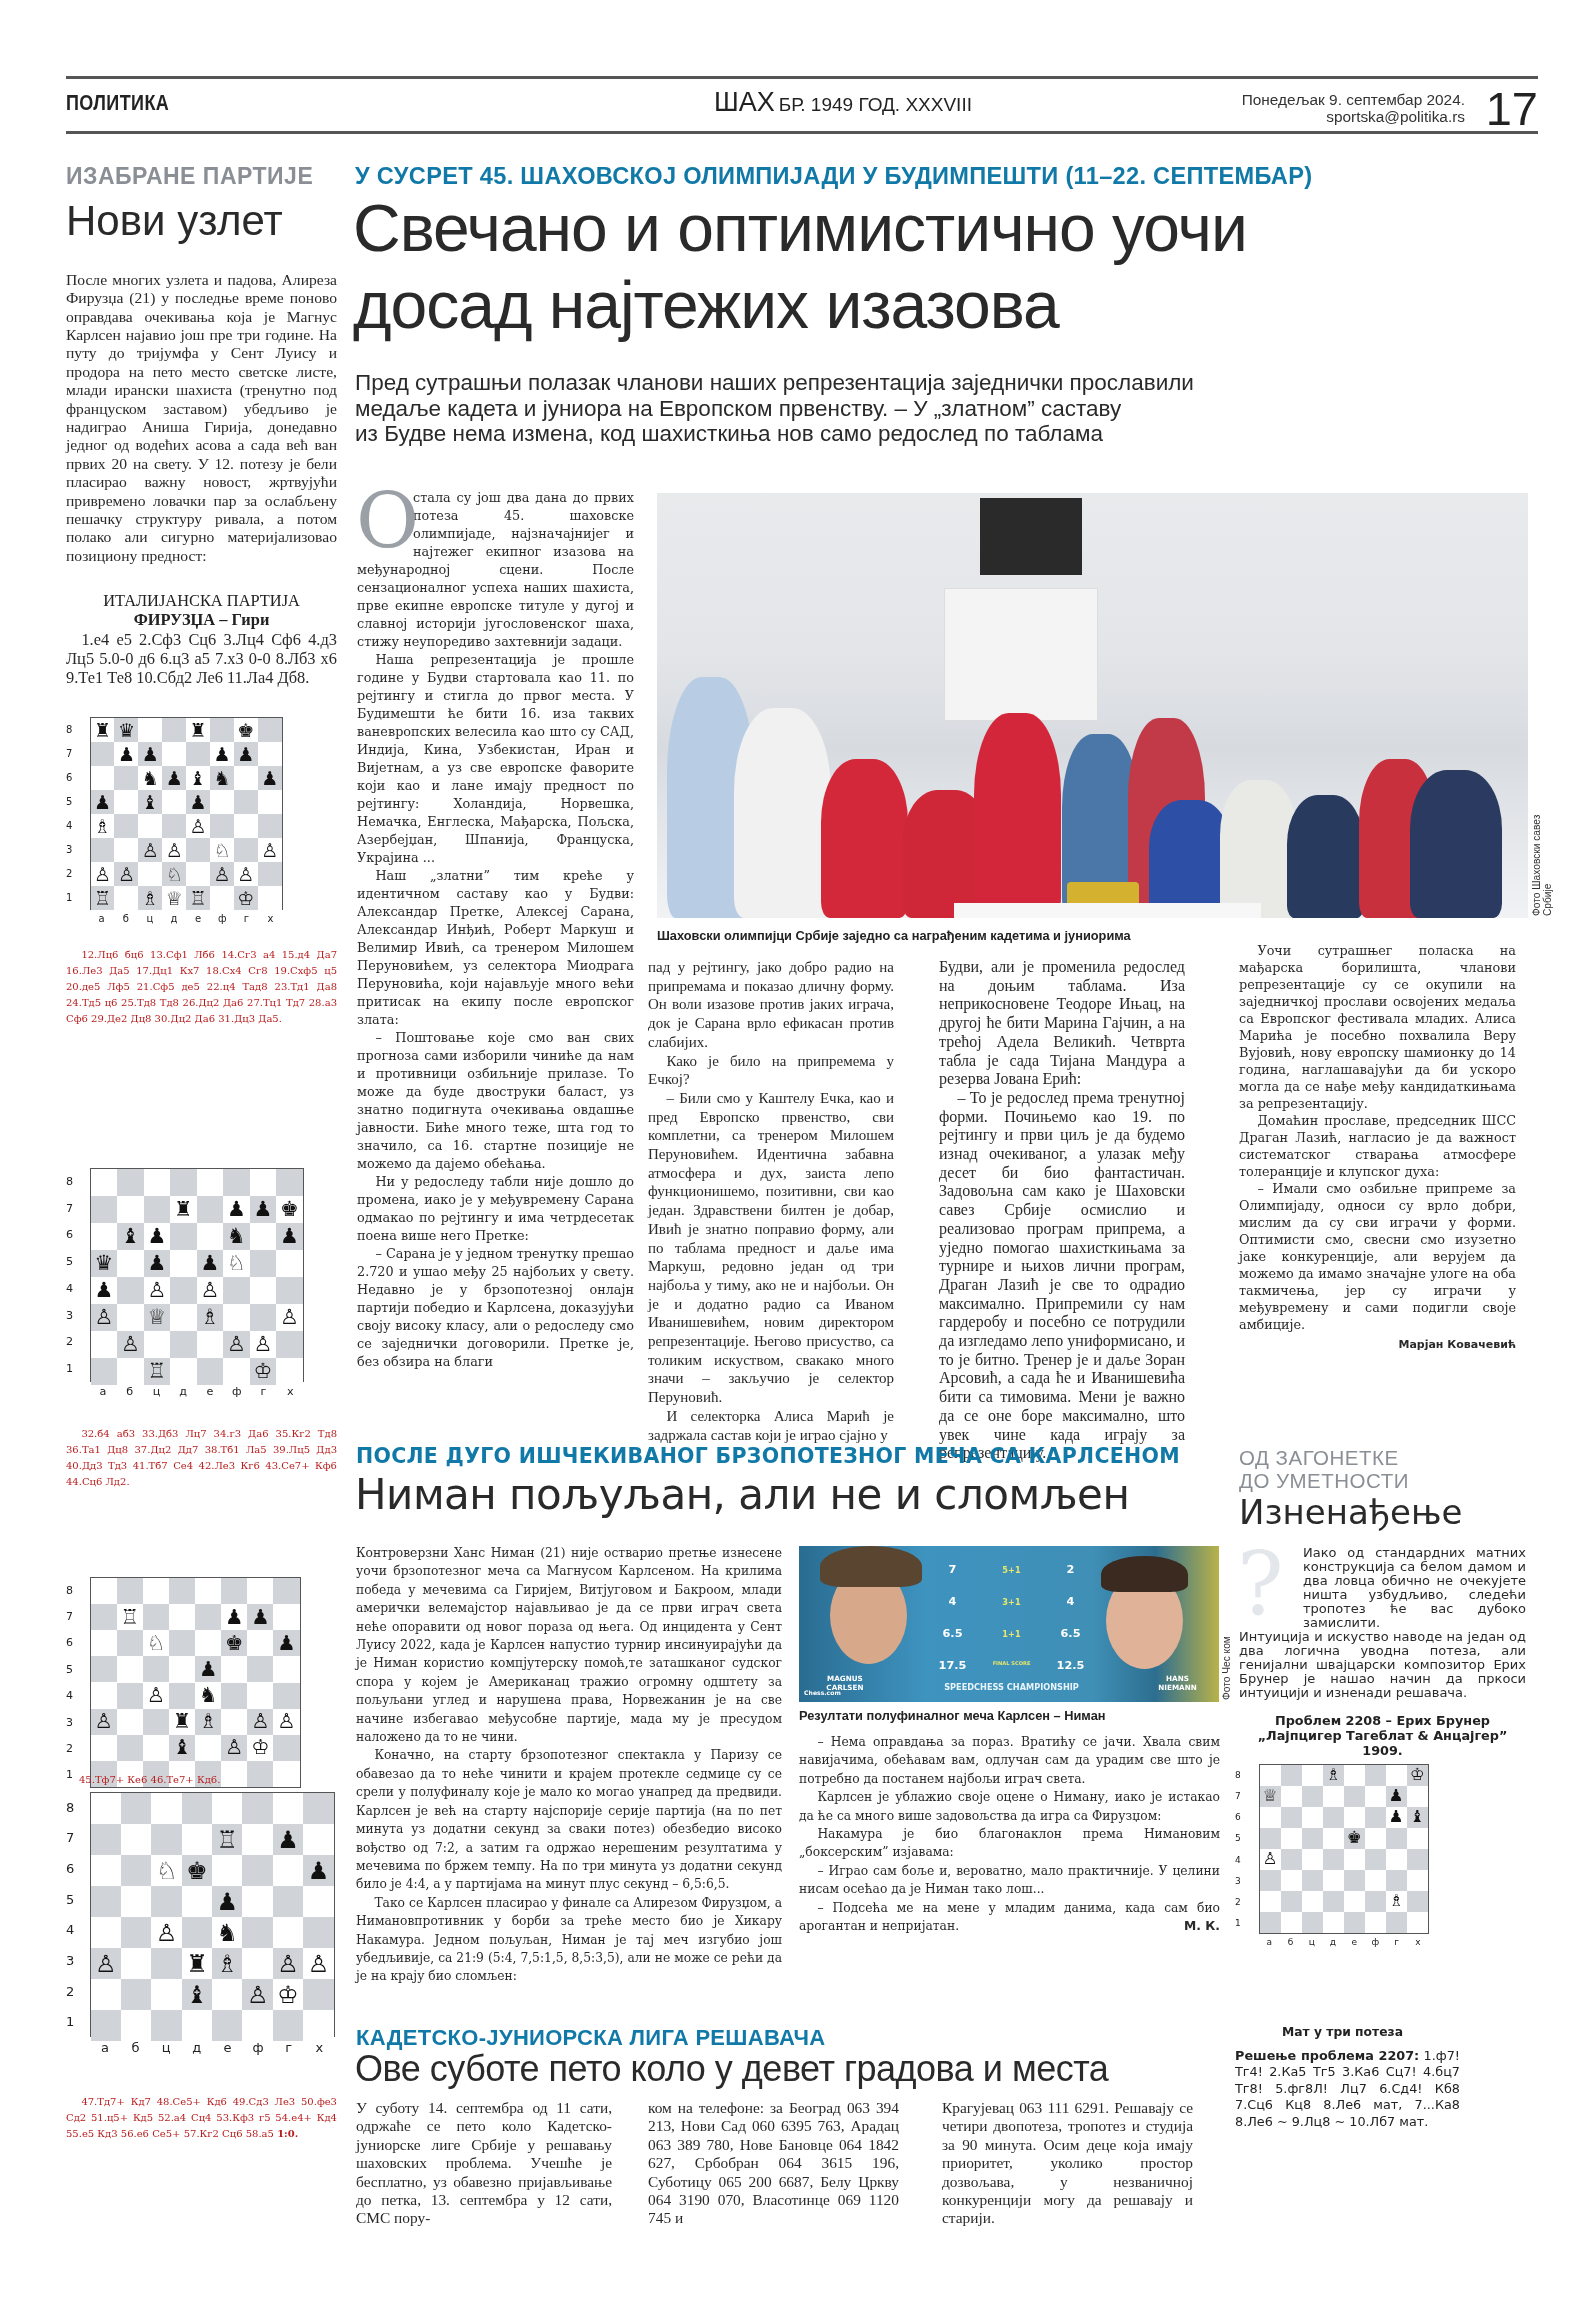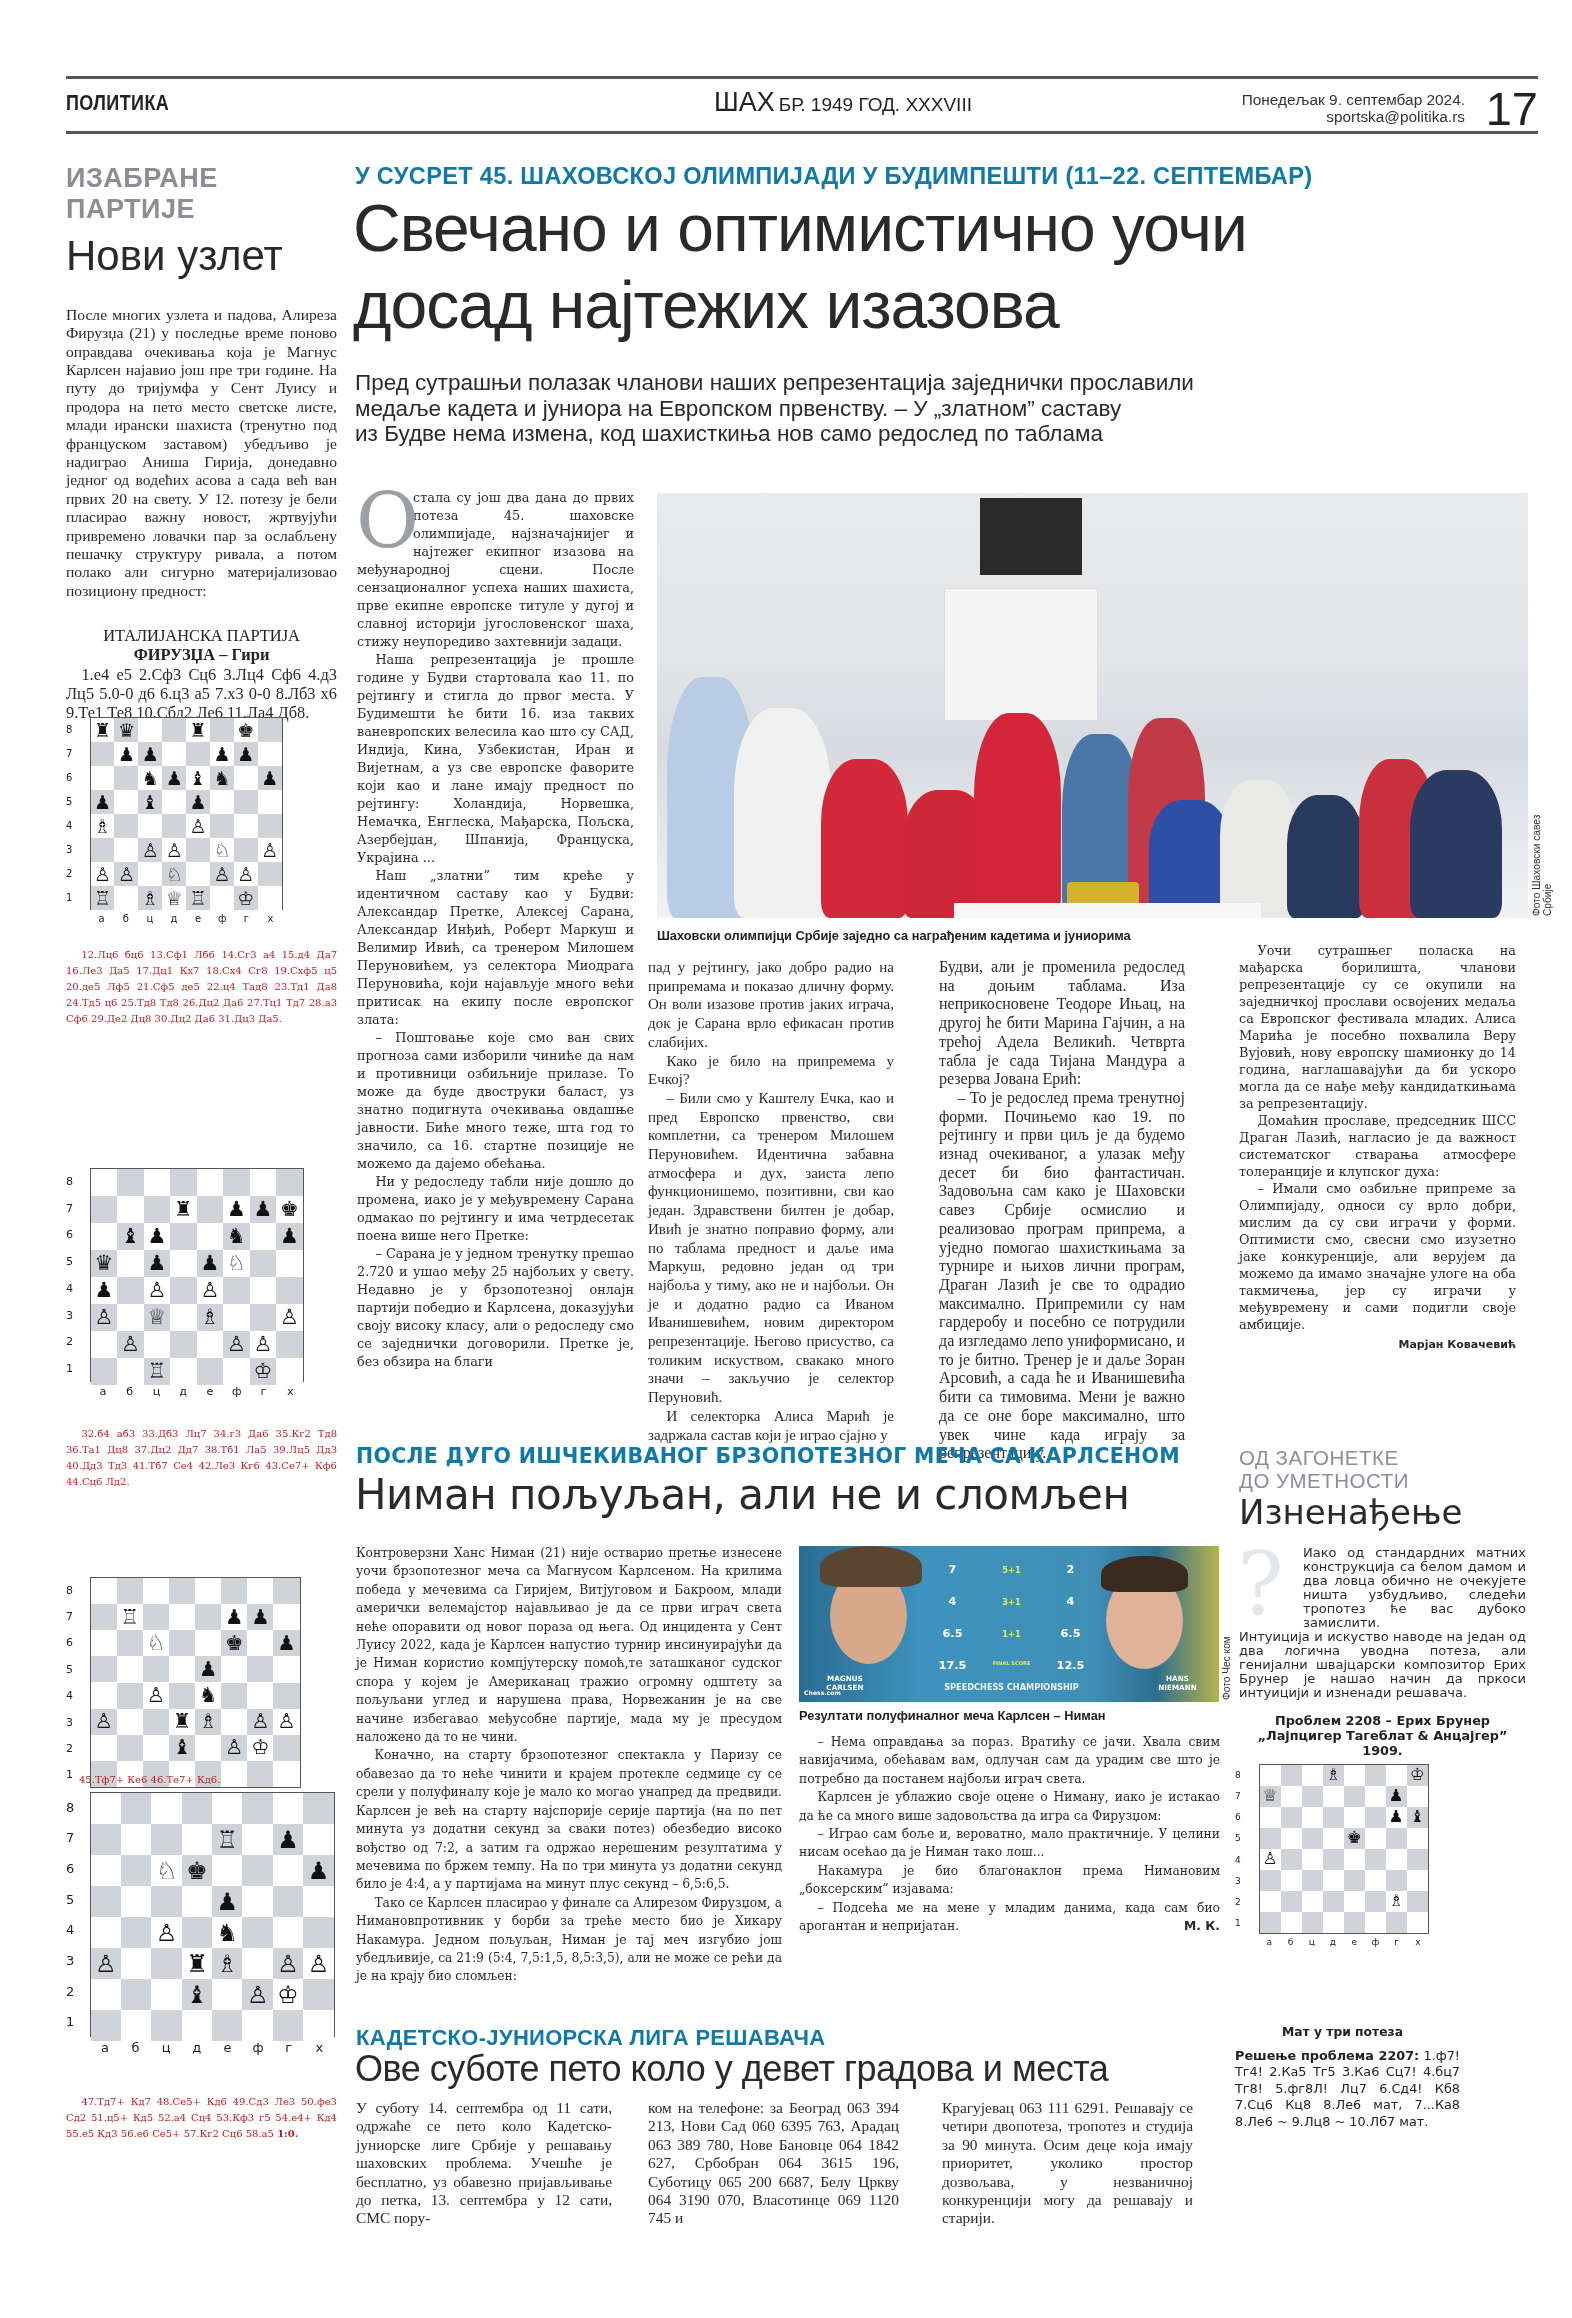--- a/index.html
+++ b/index.html
@@ -58,21 +58,21 @@
 <div class="abs mast-logo">ПОЛИТИКА</div>
 <div class="abs mast-section"><span>ШАХ</span><small>БР. 1949 ГОД. XXXVIII</small></div>
 <div class="abs mast-date">
   <div>Понедељак 9. септембар 2024.</div>
   <div>sportska@politika.rs</div>
 </div>
 <div class="abs mast-page">17</div>
 <div class="rule" style="top:131px;"></div>
 
 <div class="abs" style="left:66px; top:163px; width:271px;">
-  <div class="kicker-gray" style="font-size:27px; font-weight:700;">ИЗАБРАНЕ ПАРТИЈЕ</div>
+  <div class="kicker-gray" style="font-size:23px; font-weight:700;">ИЗАБРАНЕ ПАРТИЈЕ</div>
   <div class="headline" style="font-size:42px; margin-top:7.2px;">Нови узлет</div>
   <div class="body-narrow" style="font-size:15.6px; line-height:18.4px; margin-top:25.6px; text-indent:0;">После многих узлета и падова, Алиреза Фирузџа (21) у последње време поново оправдава очекивања која је Магнус Карлсен најавио још пре три године. На путу до тријумфа у Сент Луису и продора на пето место светске листе, млади ирански шахиста (тренутно под француском заставом) убедљиво је надиграо Аниша Гирија, донедавно једног од водећих асова а сада већ ван првих 20 на свету. У 12. потезу је бели пласирао важну новост, жртвујући привремено ловачки пар за ослабљену пешачку структуру ривала, а потом полако али сигурно материјализовао позициону предност:</div>
   <div style="text-align:center; font-family:'Liberation Serif',serif; font-size:16.4px; margin-top:25.6px; line-height:20.5px;">ИТАЛИЈАНСКА ПАРТИЈА</div>
   <div style="text-align:center; font-family:'Liberation Serif',serif; font-size:16.4px; font-weight:700; line-height:18.4px;">ФИРУЗЏА – Гири</div>
   <div class="body-narrow" style="font-size:16.4px; line-height:19px; text-indent:15.4px;">1.е4 е5 2.Сф3 Сц6 3.Лц4 Сф6 4.д3 Лц5 5.0-0 д6 6.ц3 а5 7.х3 0-0 8.Лб3 х6 9.Те1 Те8 10.Сбд2 Ле6 11.Ла4 Дб8.</div>
 </div>
 
 <div class="board-wrap" id="b1" style="left:66px; top:717px; width:271px; height:218px;">
     <div class="ranks" style="left: 0px; top: 0px; width: 23.6px; height: 193px; font-size: 10px;">
       <span>8</span>
@@ -533,22 +533,22 @@
     <div class="score-cell" style="position:relative; font-size:8.2px; color:#e8f4fb;">SPEEDCHESS CHAMPIONSHIP</div>
   </div>
   <div class="score-cell" style="left:5.1px; top:143px; font-size:6.1px;">Chess.com</div>
 </div>
 <div class="abs credit" style="left:1221px; top:1587px; height:113px;">Фото Чес ком</div>
 <div class="abs caption" style="left:799px; top:1708px; font-size:12.8px;">Резултати полуфиналног меча Карлсен – Ниман</div>
 
 <div class="abs body-serif" style="left:799px; top:1733px; width:421px; font-size:12.3px; line-height:18.4px;">
   <p>– Нема оправдања за пораз. Вратићу се јачи. Хвала свим навијачима, обећавам вам, одлучан сам да урадим све што је потребно да постанем најбољи играч света.</p>
   <p>Карлсен је ублажио своје оцене о Ниману, иако је истакао да ће са много више задовољства да игра са Фирузџом:</p>
+  <p>Накамура је био благонаклон према Нимановим „боксерским” изјавама:</p>
   <p>– Играо сам боље и, вероватно, мало практичније. У целини нисам осећао да је Ниман тако лош...</p>
-  <p>Накамура је био благонаклон према Нимановим „боксерским” изјавама:</p>
   <p>– Подсећа ме на мене у младим данима, када сам био арогантан и непријатан.</p>
   <div style="text-align:right; font-family:'DejaVu Sans',sans-serif; font-weight:700; margin-top:-18.4px;">М. К.</div>
 </div>
 
 <div class="abs kicker" style="left:356px; top:2025px; font-size:22px;">КАДЕТСКО-ЈУНИОРСКА ЛИГА РЕШАВАЧА</div>
 <div class="abs headline" style="left:355px; top:2048px; font-size:36px; letter-spacing:-0.5px;">Ове суботе пето коло у девет градова и места</div>
 <div class="abs body-narrow" style="left:356px; top:2099px; width:256px; font-size:15.4px; line-height:18.4px;">У суботу 14. септембра од 11 сати, одржаће се пето коло Кадетско-јуниорске лиге Србије у решавању шаховских проблема. Учешће је бесплатно, уз обавезно пријављивање до петка, 13. септембра у 12 сати, СМС пору-</div>
 <div class="abs body-narrow" style="left:648px; top:2099px; width:251px; font-size:15.4px; line-height:18.4px;">ком на телефоне: за Београд 063 394 213, Нови Сад 060 6395 763, Арадац 063 389 780, Нове Бановце 064 1842 627, Србобран 064 3615 196, Суботицу 065 200 6687, Белу Цркву 064 3190 070, Власотинце 069 1120 745 и</div>
 <div class="abs body-narrow" style="left:942px; top:2099px; width:251px; font-size:15.4px; line-height:18.4px;">Крагујевац 063 111 6291. Решавају се четири двопотеза, тропотез и студија за 90 минута. Осим деце која имају приоритет, уколико простор дозвољава, у незваничној конкуренцији могу да решавају и старији.</div>
 

